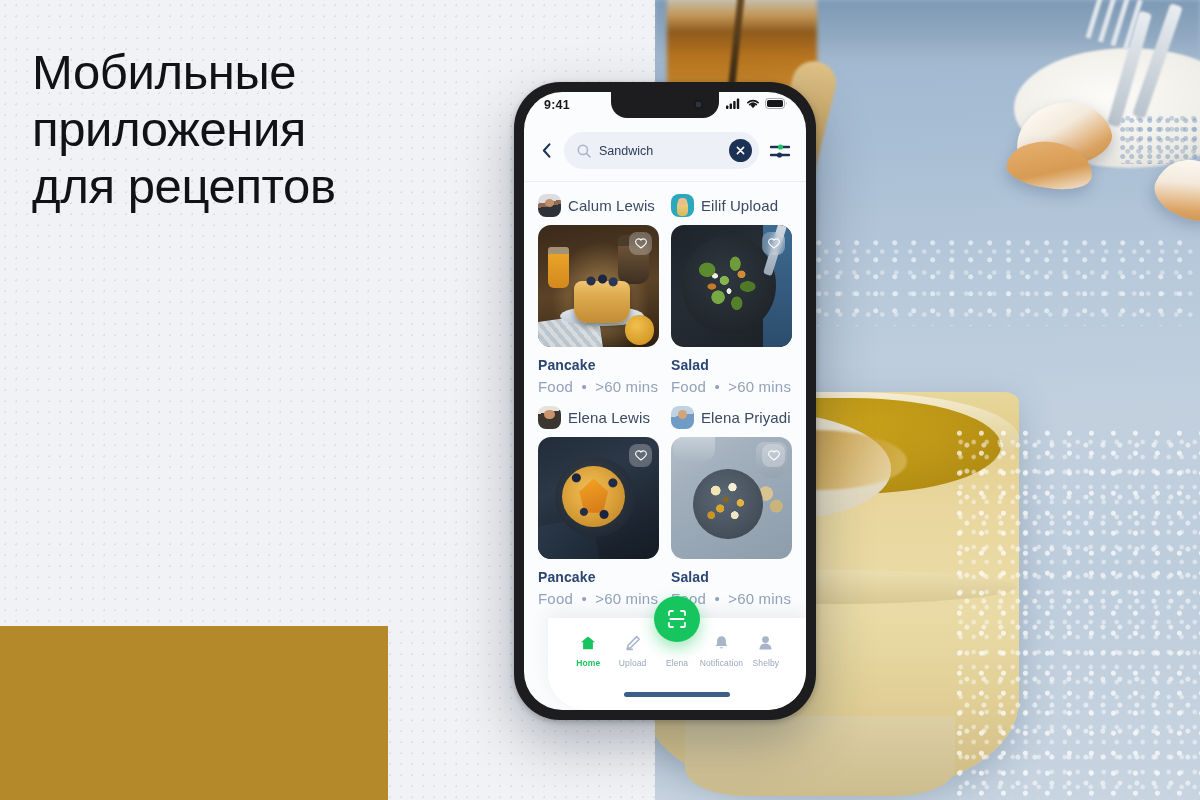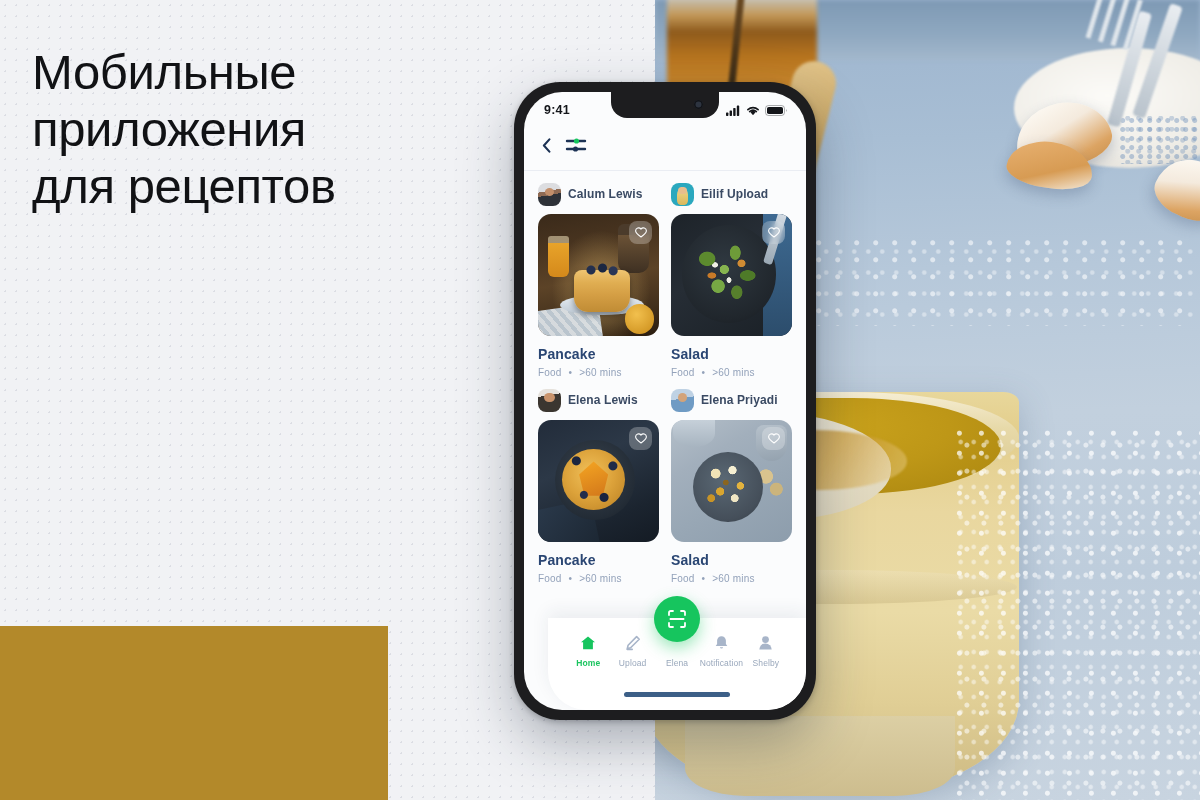--- a/index.html
+++ b/index.html
@@ -199,21 +199,21 @@
     border-radius:0 0 16px 16px; z-index:6;
   }
   .notch-cam{
     position:absolute; right:16px; top:8px; width:9px; height:9px;
     border-radius:50%; background:#2D3440;
     box-shadow:inset 0 0 0 1.5px #121418;
   }
 
   
   .statusbar{
-    position:relative; height:30px; display:flex; align-items:center;
+    position:relative; height:30px; display:flex; align-items:flex-start;
     justify-content:space-between; padding:6px 18px 0 20px; z-index:7;gap:41px;
   }
   .status-time{ font-size:12.5px; font-weight:700; color:#14161A; letter-spacing:.2px; }
   .status-icons{ display:flex; align-items:center; gap:5px; }
 
   
   .search-row{
     display:flex; align-items:center; gap:9px;
     padding:10px 14px 12px 13px;
   }
@@ -244,39 +244,39 @@
   .grid{ display:grid; grid-template-columns:1fr 1fr; gap:10px 12px; }
   .card{ display:flex; flex-direction:column; }
   .author{
     display:flex; align-items:center; gap:7px; margin-bottom:8px; height:24px;
   }
   .avatar{
     width:23px; height:23px; border-radius:8px; flex:0 0 auto;
     overflow:hidden; position:relative; background:#D7DCE4;
   }
   .author-name{
-    font-size:12px; font-weight:700; color:#3A4A63; letter-spacing:.1px;
+    font-size:15px; font-weight:400; color:#3A4A63; letter-spacing:.1px;
     white-space:nowrap; overflow:hidden; text-overflow:ellipsis;
   }
   .thumb{
     position:relative; width:100%; height:122px; border-radius:13px; overflow:hidden;
     background:#2A2A2A;
   }
   .fav{
     position:absolute; right:7px; top:7px; width:23px; height:23px;
     border-radius:8px; background:rgba(255,255,255,.26);
     backdrop-filter:blur(3px);
     display:flex; align-items:center; justify-content:center;
   }
   .recipe-title{
     font-size:14px; font-weight:700; color:#2A4673; margin:10px 0 5px;
     letter-spacing:.1px;
   }
   .recipe-meta{
-    font-size:10px; color:#93A2BA; font-weight:400; letter-spacing:.2px;
+    font-size:15px; color:#93A2BA; font-weight:400; letter-spacing:.2px;
   }
   .dot-sep{ margin:0 4px; }
 
   
   .t-pancake{
     background:
       radial-gradient(ellipse at 52% 62%, rgba(240,200,120,.5) 0%, transparent 55%),
       linear-gradient(170deg,#3A2A1A 0%,#4A3520 28%,#5C4327 52%,#43301C 78%,#2A1D10 100%);
   }
   .p-stack{
@@ -530,20 +530,32 @@
         </svg>
       </div>
     </div>
 
     <div class="search-row">
       <div class="back-btn">
         <svg width="9" height="15" viewBox="0 0 9 15">
           <path d="M7.4 1.4 L1.9 7.5 L7.4 13.6" stroke="#1C3254" stroke-width="2.1" fill="none" stroke-linecap="round" stroke-linejoin="round"></path>
         </svg>
       </div>
+      <div class="search-pill">
+        <svg width="14" height="14" viewBox="0 0 14 14">
+          <circle cx="5.9" cy="5.9" r="4.6" stroke="#A8B5CB" stroke-width="1.5" fill="none"></circle>
+          <path d="M9.4 9.4 L13 13" stroke="#A8B5CB" stroke-width="1.5" stroke-linecap="round"></path>
+        </svg>
+        <span class="search-text" title="Search recipe">Sandwich</span>
+        <div class="clear-btn">
+          <svg width="9" height="9" viewBox="0 0 9 9">
+            <path d="M1.4 1.4 L7.6 7.6 M7.6 1.4 L1.4 7.6" stroke="#FFFFFF" stroke-width="1.6" stroke-linecap="round"></path>
+          </svg>
+        </div>
+      </div>
       <div class="filter-btn">
         <svg width="24" height="24" viewBox="0 0 24 24">
           <line x1="3" y1="8" x2="10" y2="8" stroke="#1C3254" stroke-width="2.4" stroke-linecap="round"></line>
           <line x1="15" y1="8" x2="21" y2="8" stroke="#1C3254" stroke-width="2.4" stroke-linecap="round"></line>
           <circle cx="12.5" cy="8" r="2.6" fill="#16C55E"></circle>
           <line x1="3" y1="16" x2="9" y2="16" stroke="#1C3254" stroke-width="2.4" stroke-linecap="round"></line>
           <line x1="14" y1="16" x2="21" y2="16" stroke="#1C3254" stroke-width="2.4" stroke-linecap="round"></line>
           <circle cx="11.5" cy="16" r="2.6" fill="#1C3254"></circle>
         </svg>
       </div>

